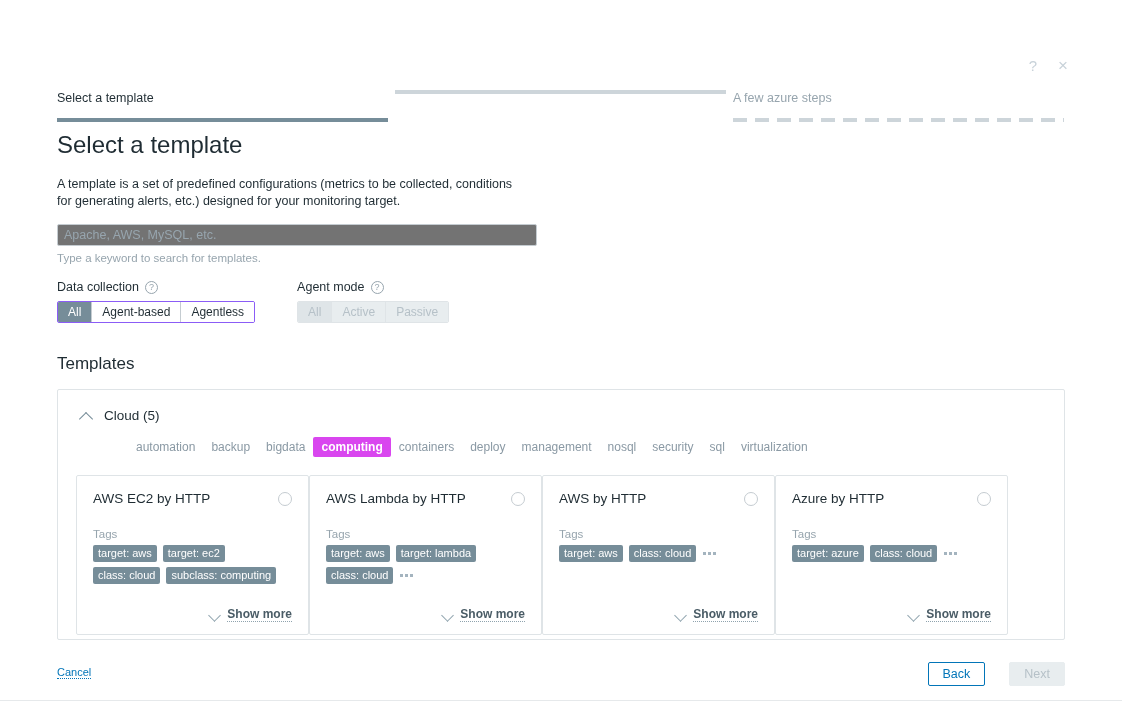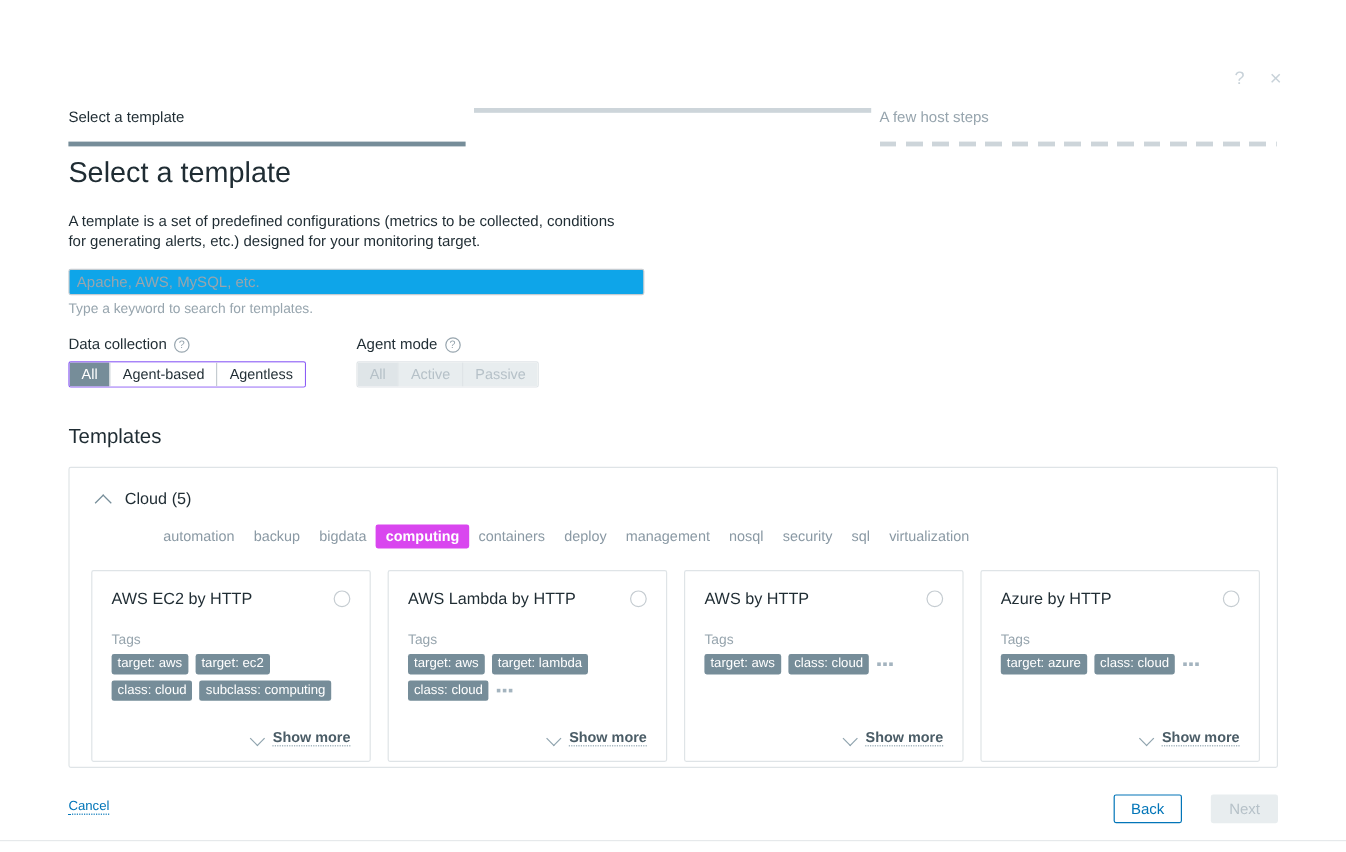--- a/index.html
+++ b/index.html
@@ -88,21 +88,21 @@
   }
 
   
   .search-input {
     position: absolute; left: 57px; top: 224px;
     width: 480px; height: 22px;
     border: 1px solid #c5ccd1; border-radius: 2px;
     padding: 0 6px;
     font-family: "Liberation Sans", sans-serif;
     font-size: 12.5px; color: #1f2c33;
-    background: #0ea5e9; outline: none;
+    background: #737373; outline: none;
   }
   .search-input::placeholder { color: #97a5ae; }
   .search-hint {
     position: absolute; left: 57px; top: 252px;
     font-size: 11.5px; color: #97a5ae; text-align: center;
   }
 
   
   .filters { position: absolute; left: 57px; top: 279px; display: flex; }
   .filter-group.agent-mode { margin-left: 42px; }
@@ -164,21 +164,21 @@
     flex-wrap: nowrap;
   }
   .tag-filter {
     font-size: 12px; color: #8a99a4;
     padding: 3px 8px; border-radius: 2px;
     cursor: pointer; white-space: nowrap;
   }
   .tag-filter.selected { background: #d946ef; color: #ffffff; font-weight: bold; }
 
   .cards-row {
-    display: flex; gap: 14px;
+    display: flex; 
     padding: 18px 0 0 18px;
   }
   .card {
     width: 233px; min-height: 160px;
     border: 1px solid #dfe4e7; border-radius: 2px;
     background: #ffffff;
     padding: 14px 16px 12px 16px;
     position: relative;
     display: flex; flex-direction: column;
   }
@@ -261,21 +261,21 @@
 
   <div class="steps">
     <div class="step step-1">
       <div class="step-label">Select a template</div>
       <div class="step-bar"></div>
     </div>
     <div class="step step-2">
       <div class="step-bar"></div>
     </div>
     <div class="step step-3">
-      <div class="step-label">A few host steps</div>
+      <div class="step-label">A few azure steps</div>
       <div class="step-bar"></div>
     </div>
   </div>
 
   <h1 class="page-title">Select a template</h1>
   <p class="intro">A template is a set of predefined configurations (metrics to be collected, conditions for generating alerts, etc.) designed for your monitoring target.</p>
 
   <input class="search-input" type="text" placeholder="Apache, AWS, MySQL, etc." style="">
   <div class="search-hint">Type a keyword to search for templates.</div>
 

